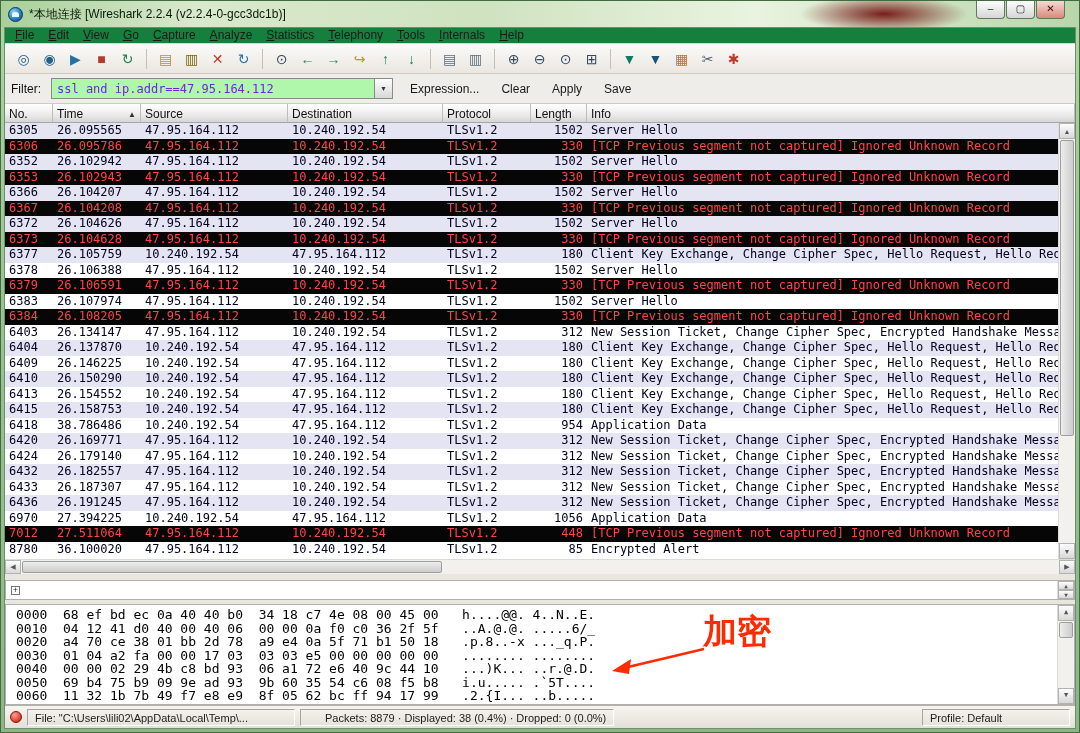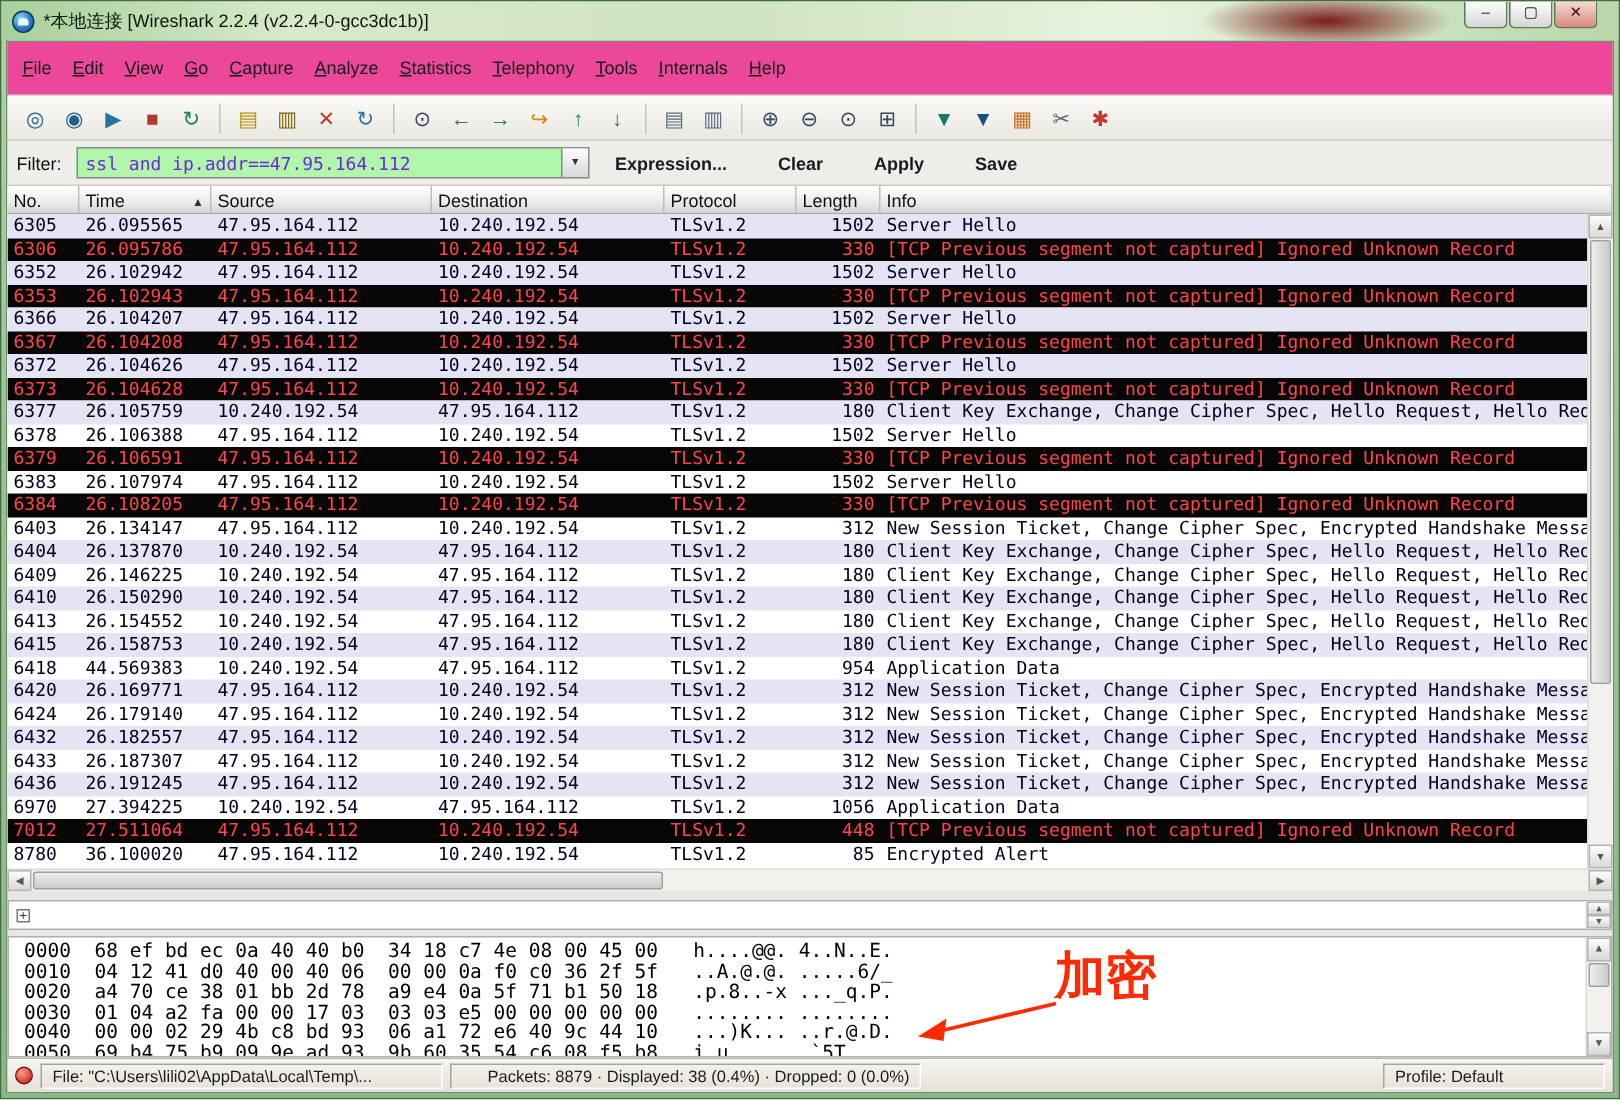--- a/index.html
+++ b/index.html
@@ -46,21 +46,21 @@
     border:1px solid #5f7a5f; border-top:none; border-radius:0 0 4px 4px;
   }
   .win-btn.close-button { background:linear-gradient(180deg,#f5d9d4,#d98a7c); color:#3a0b05; }
   
   .client {
     flex:1; margin:0 3px 3px 3px; border:1px solid #6b8f6b;
     background:#f0efec; display:flex; flex-direction:column; min-height:0; min-width:0;
   }
   
   .menubar {
-    height:36px; background:#ec4899; border-bottom:1px solid #dcd8d0;
+    height:16px; background:#15803d; border-bottom:1px solid #dcd8d0;
     display:flex; align-items:center; padding-left:3px; font-size:12px; color:#1a1a1a;
   }
   .menu-item { padding:2px 7px 3px 7px; white-space:nowrap; }
   .menu-item::first-letter { text-decoration:underline; }
   
   .toolbar {
     height:30px; background:linear-gradient(180deg,#fbfaf8,#eae7e1);
     border-bottom:1px solid #cfcbc3;
     display:flex; align-items:center; padding-left:6px; gap:1px;
   }
@@ -81,21 +81,21 @@
   }
   .filter-input {
     flex:1; border:none; outline:none; background:transparent;
     font-family:"DejaVu Sans Mono", monospace; font-size:12px; padding:0 5px; color:#6d28d9;
   }
   .combo-arrow {
     width:18px; border-left:1px solid #8a8a8a; font-size:7px; color:#333;
     background:linear-gradient(180deg,#fefefe,#d7d7d7);
     display:flex; align-items:center; justify-content:center;
   }
-  .filter-buttons { display:flex; gap:16px;font-weight:bold; }
+  .filter-buttons { display:flex; gap:4px; }
   .filter-btn { padding:3px 9px; color:#1a1a1a; white-space:nowrap; }
   
   :root { --cols:48px 88px 147px 155px 88px 56px 1fr; }
   .packet-area { position:relative; background:#ffffff; }
   .header-row {
     display:grid; grid-template-columns:var(--cols); height:19px;
     background:linear-gradient(180deg,#ffffff 0%, #ebebeb 60%, #d5d5d5 100%);
     border-bottom:1px solid #a6a6a6; font-size:12px; color:#111;
   }
   .hcell {
@@ -465,21 +465,21 @@
             <div class="pcell no">6415</div>
             <div class="pcell time">26.158753</div>
             <div class="pcell src">10.240.192.54</div>
             <div class="pcell dst">47.95.164.112</div>
             <div class="pcell proto">TLSv1.2</div>
             <div class="pcell len">180</div>
             <div class="pcell info">Client Key Exchange, Change Cipher Spec, Hello Request, Hello Request</div>
           </div>
           <div class="prow ">
             <div class="pcell no">6418</div>
-            <div class="pcell time">44.569383</div>
+            <div class="pcell time">38.786486</div>
             <div class="pcell src">10.240.192.54</div>
             <div class="pcell dst">47.95.164.112</div>
             <div class="pcell proto">TLSv1.2</div>
             <div class="pcell len">954</div>
             <div class="pcell info">Application Data</div>
           </div>
           <div class="prow alt">
             <div class="pcell no">6420</div>
             <div class="pcell time">26.169771</div>
             <div class="pcell src">47.95.164.112</div>

